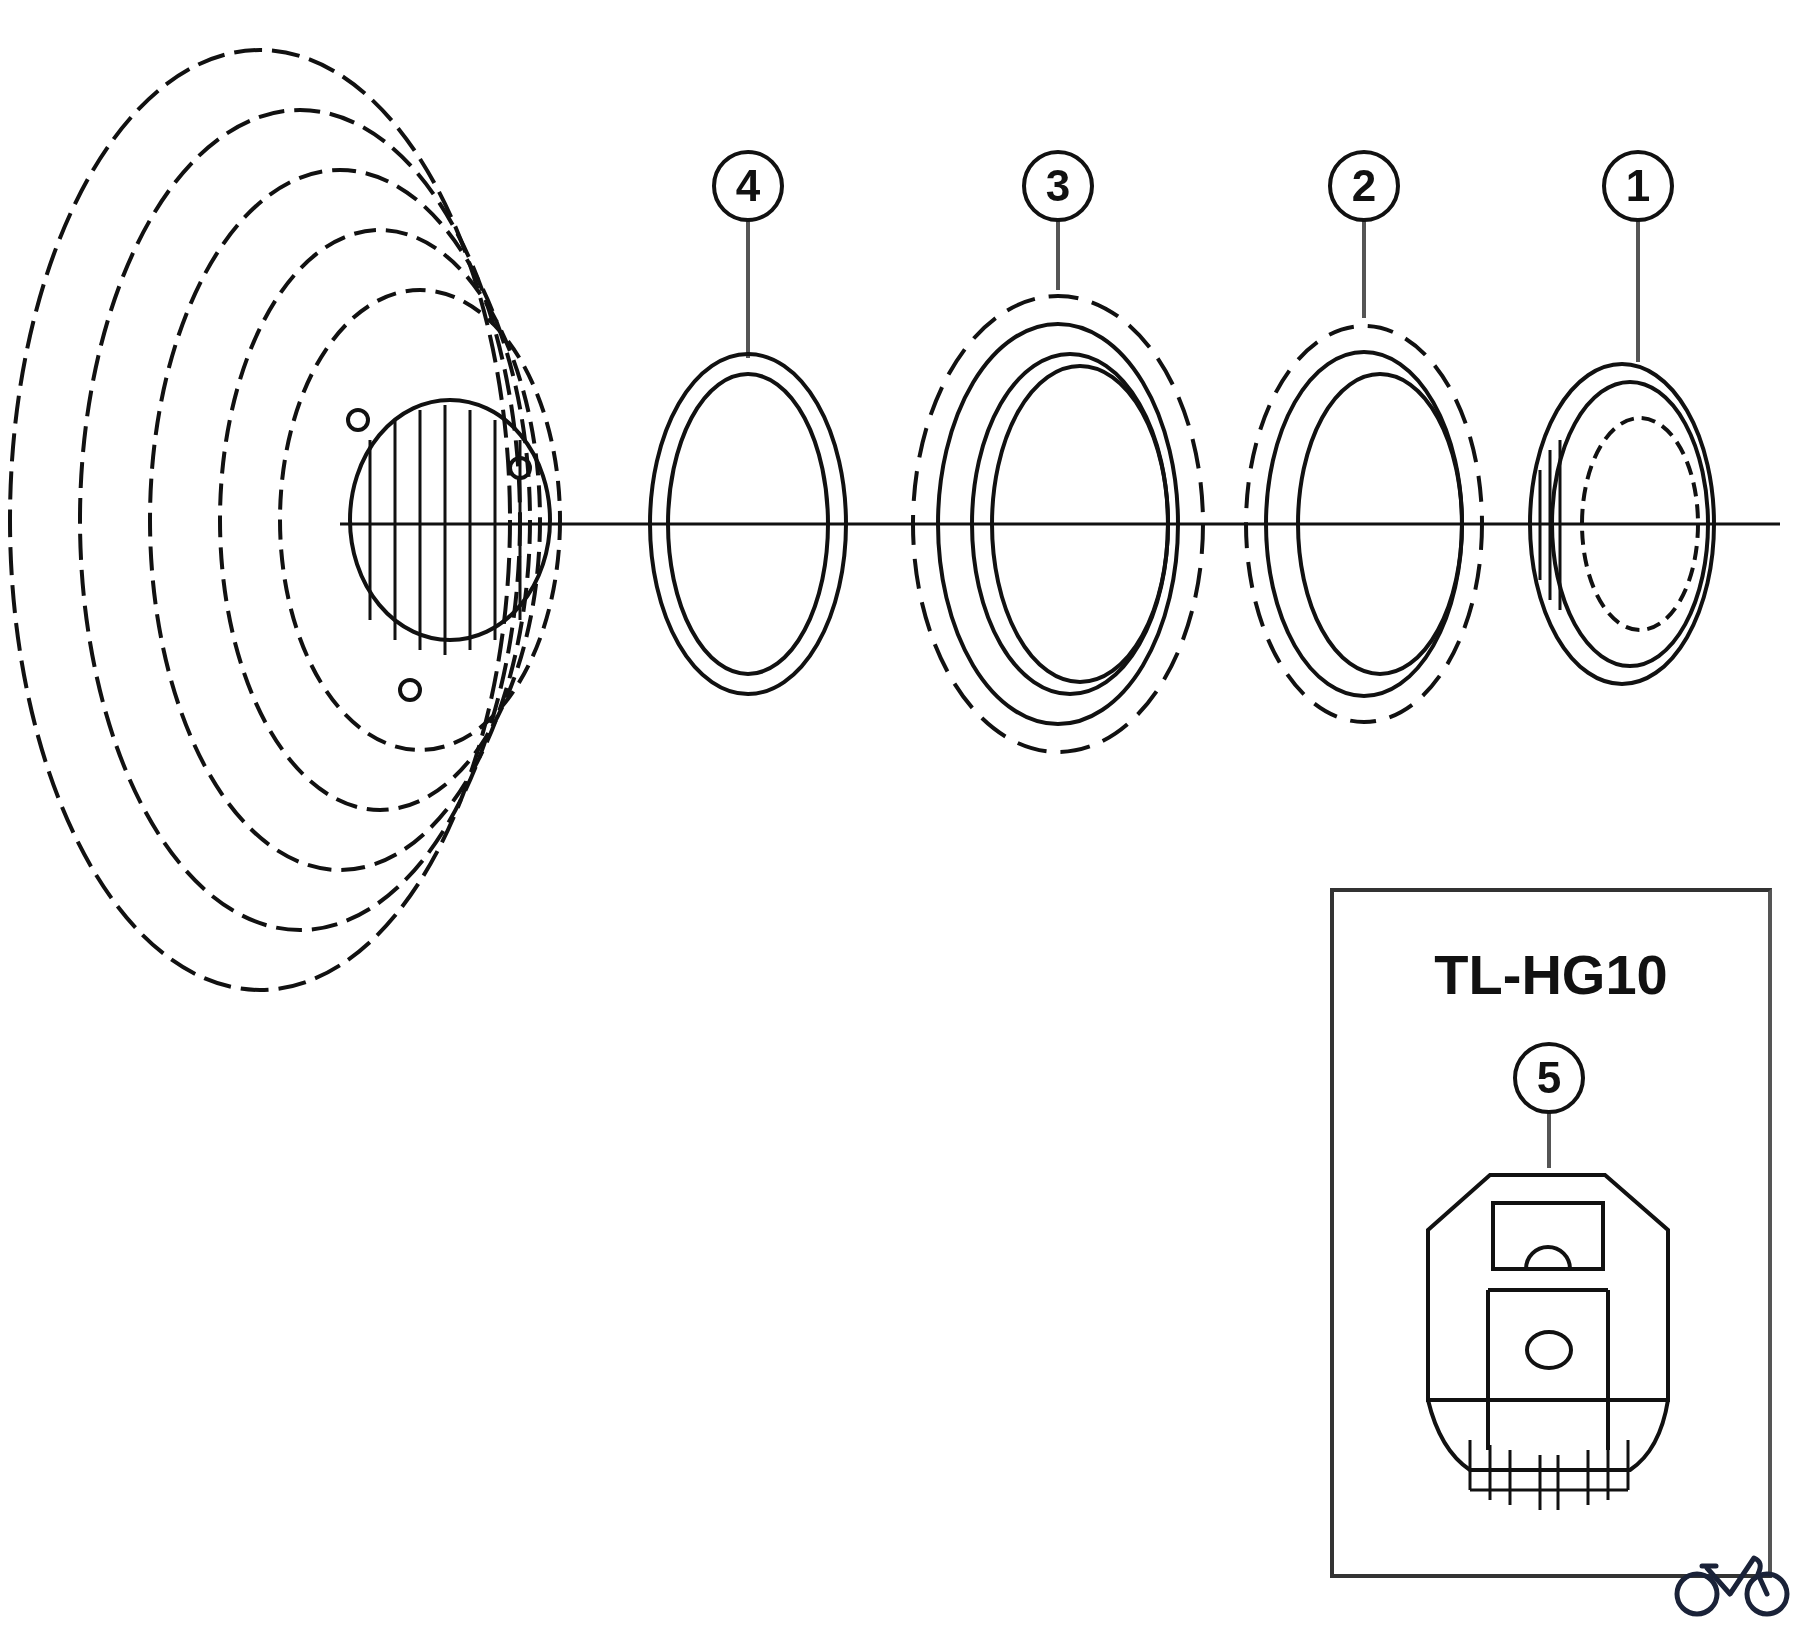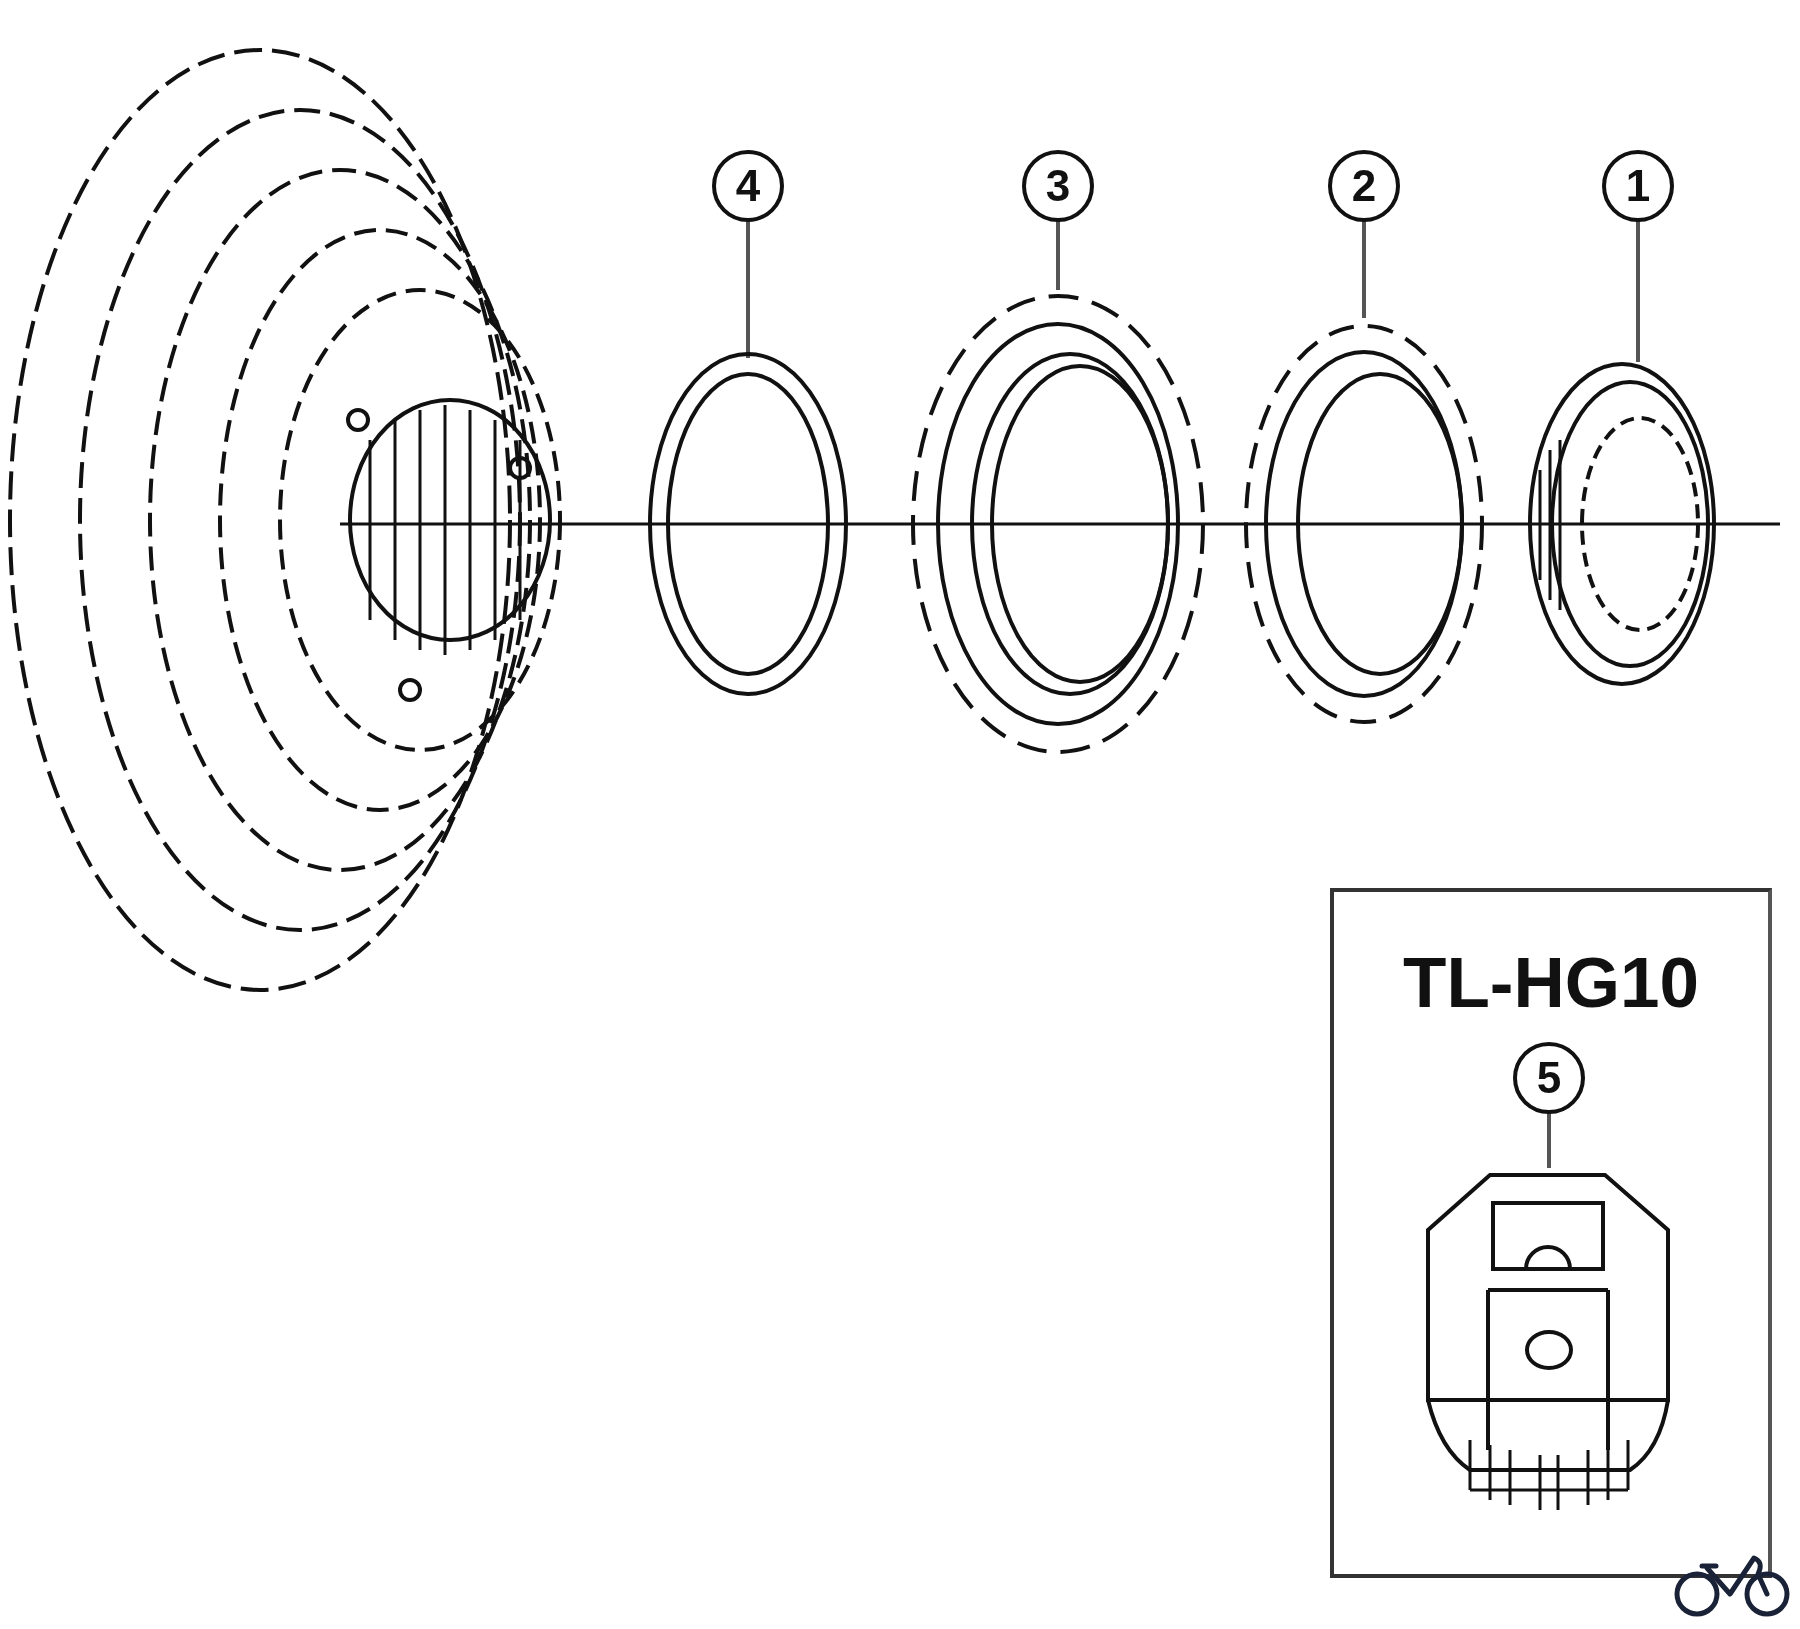--- a/index.html
+++ b/index.html
@@ -9,21 +9,21 @@
   svg.art { position: absolute; left: 0; top: 0; }
   .callout { position: absolute; width: 72px; height: 72px; border: 4px solid #111;
              border-radius: 50%; box-sizing: border-box; background: #fff;
              display: flex; align-items: center; justify-content: center;
              font-family: "Liberation Sans", sans-serif; font-weight: bold;
              font-size: 44px; color: #111; line-height: 1; }
   .tool-box { position: absolute; left: 1330px; top: 888px; width: 442px; height: 690px;
               border: 4px solid #333; border-right-color: #555; box-sizing: border-box; }
   .tool-title { position: absolute; left: 0; right: 0; top: 50px; text-align: center;
                 font-family: "Liberation Sans", sans-serif; font-weight: bold;
-                font-size: 71px; color: #111; letter-spacing: 0px; }
+                font-size: 56px; color: #111; letter-spacing: 0px; }
   .logo { position: absolute; left: 1672px; top: 1548px; width: 120px; height: 72px; }
 </style>
 </head>
 <body>
 
 <div class="stage">
 
   <svg class="art" width="1800" height="1629" viewBox="0 0 1800 1629">
 
     <line x1="340" y1="524" x2="1780" y2="524" stroke="#111" stroke-width="3"></line>

